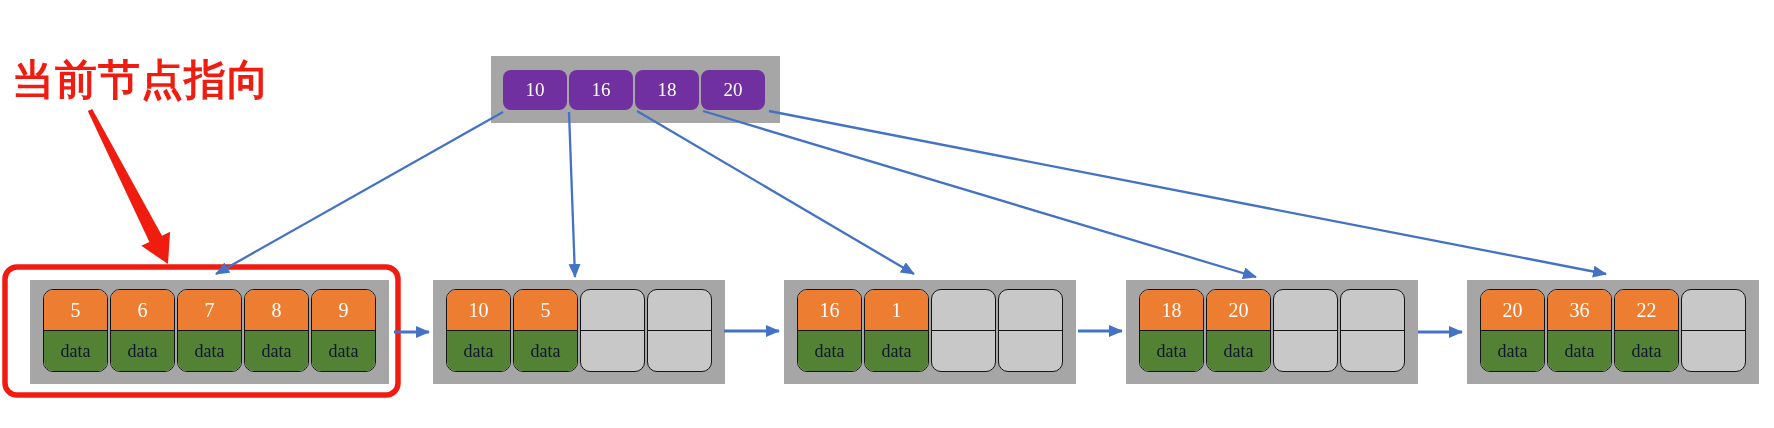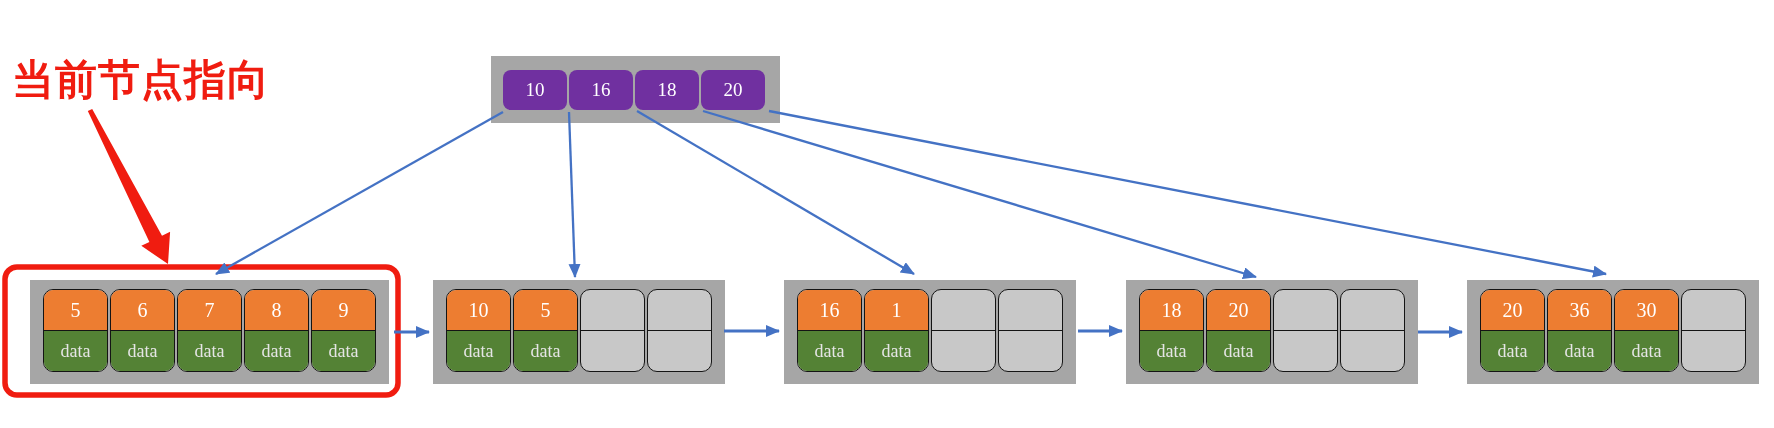--- a/index.html
+++ b/index.html
@@ -39,21 +39,21 @@
   }
   .col .key{
     height:41px;flex:0 0 41px;box-sizing:border-box;
     background:var(--key,#ed7d31);
     border-bottom:1.6px solid #141414;
     color:#fff;font-size:20px;
     display:flex;align-items:center;justify-content:center;
   }
   .col .data{
     flex:1;background:var(--data,#548235);
-    color:#e5e5e5;font-size:18px;
+    color:#0f172a;font-size:18px;
     display:flex;align-items:center;justify-content:center;
   }
   .col.empty .key,.col.empty .data{background:transparent;color:transparent;}
   .blue-ln{stroke:var(--pointer,#4472c4);fill:none;}
   .red-shape{fill:var(--highlight,#f01c10);}
   .red-box{fill:none;stroke:var(--highlight,#f01c10);}
 </style>
 </head>
 <body>
 
@@ -170,21 +170,21 @@
   <div class="node leaf" id="leaf-4" style="left:1467px;width:292px">
       <div class="col">
         <div class="key">20</div>
         <div class="data">data</div>
       </div>
       <div class="col">
         <div class="key">36</div>
         <div class="data">data</div>
       </div>
       <div class="col">
-        <div class="key">30</div>
+        <div class="key">22</div>
         <div class="data">data</div>
       </div>
       <div class="col empty">
         <div class="key"></div>
         <div class="data"></div>
       </div>
     </div>
 
 </div>
 

